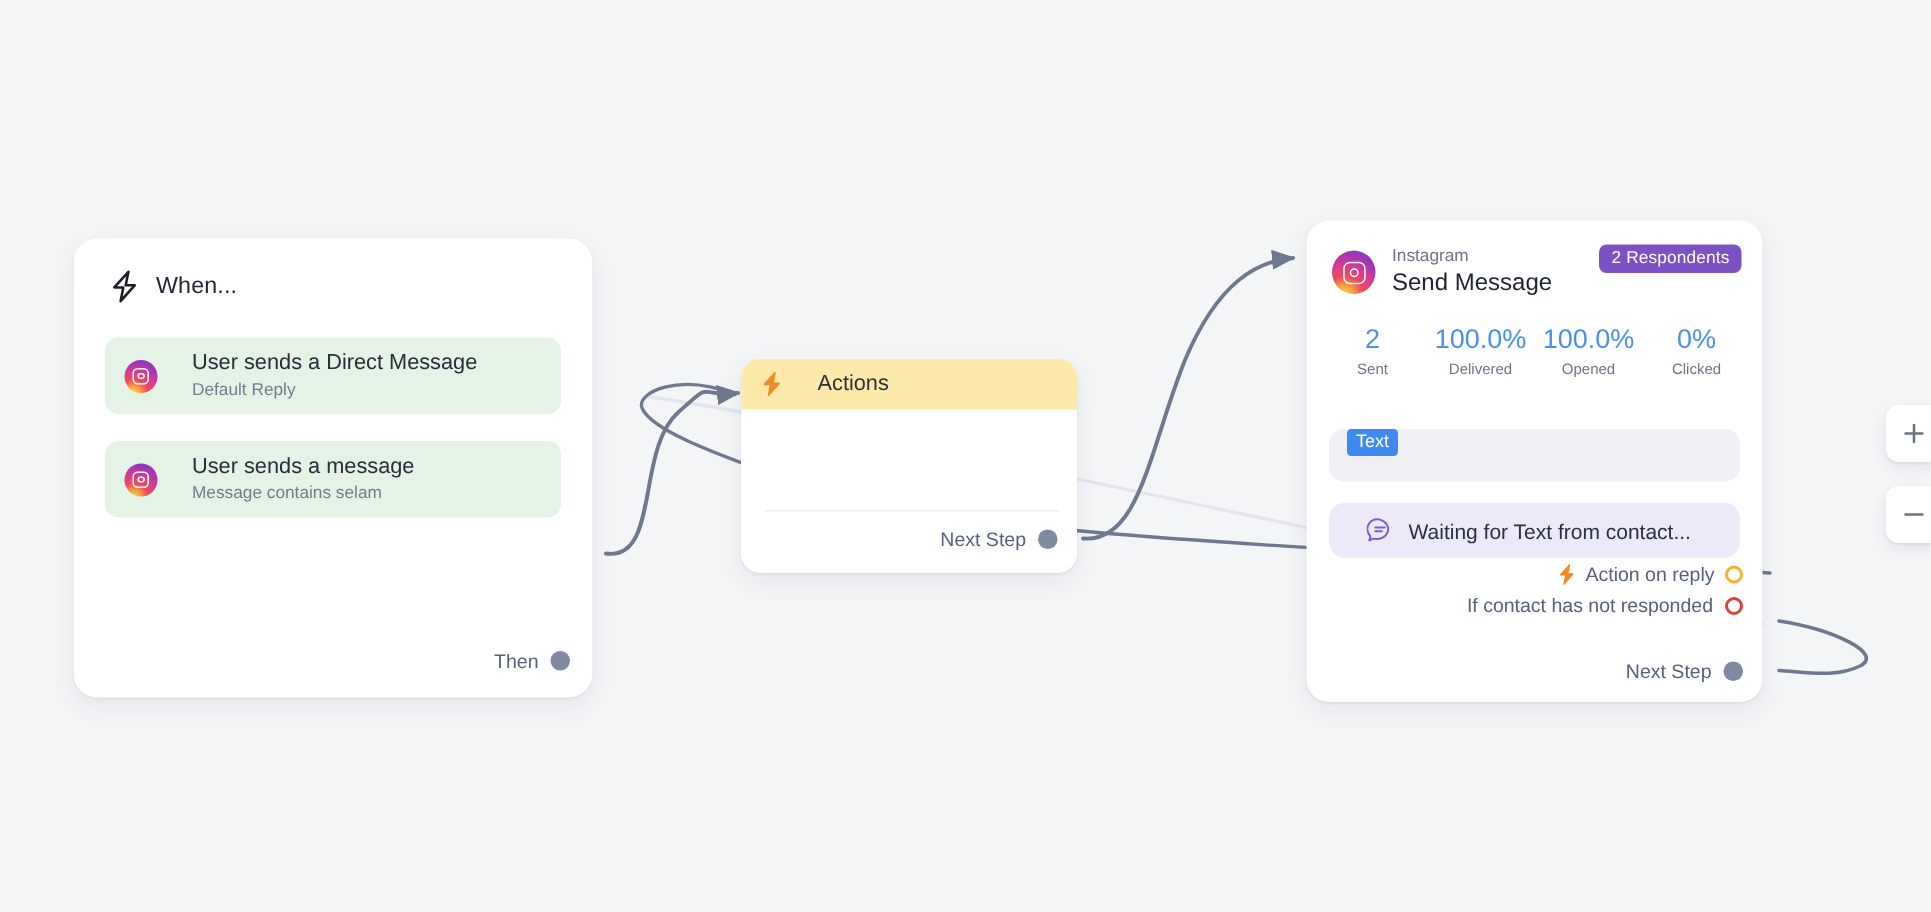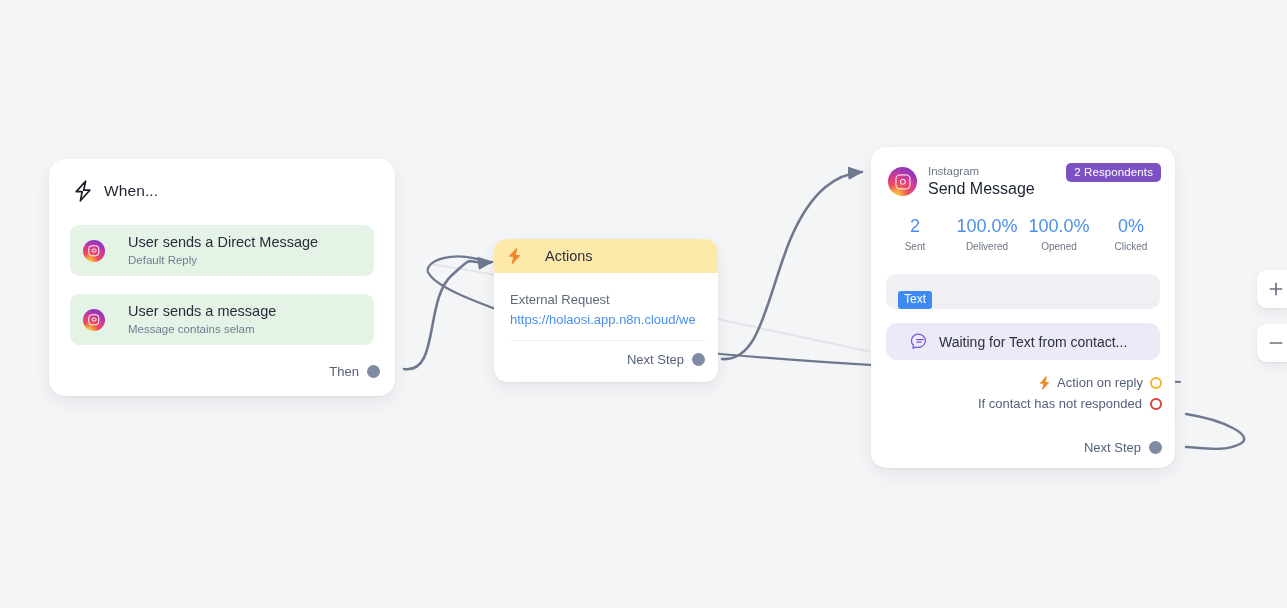--- a/index.html
+++ b/index.html
@@ -36,21 +36,21 @@
     background: #ffffff;
     border-radius: 14px;
     box-shadow: 0 1px 2px rgba(16,24,40,.05), 0 6px 18px rgba(16,24,40,.07);
   }
 
   
   #trigger-card {
     left: 49px;
     top: 159px;
     width: 346px;
-    height: 237px;
+    height: 306px;
     border-radius: 16px;
   }
   .trigger-head {
     display: flex;
     align-items: center;
     gap: 11px;
     padding: 17px 0 0 24px;
     height: 30px;
   }
   .trigger-head .ttl {
@@ -269,26 +269,26 @@
   .stat .k {
     font-size: 10px;
     color: #6d7585;
     line-height: 15px;
     display: block;
     margin-top: 2px;
     text-align: center;
   }
 
   #text-block {
-    margin: 20px 15px 0 15px;
+    margin: 32px 15px 0 15px;
     background: #eff0f3;
     border-radius: 10px;
     height: 35px;
     display: flex;
-    align-items: flex-end;
+    align-items: flex-start;
     padding: 0 12px;
   }
   #text-chip {
     background: #3d8bf2;
     color: #fff;
     font-size: 12px;
     border-radius: 3px;
     padding: 1px 6px 2px 6px;
     line-height: 15px;
   }
@@ -397,24 +397,20 @@
 
   <div class="card" id="actions-card">
 
     <div id="actions-header">
       <svg class="bolt-orange" viewBox="0 0 13 16" xmlns="http://www.w3.org/2000/svg">
         <path d="M8.6 0.6 L1.6 8.2 L5.8 8.2 L4.4 15.4 L11.4 7.6 L7.2 7.6 Z" fill="#f08a28" stroke="#f08a28" stroke-width="1.1" stroke-linejoin="round"></path>
       </svg>
       <span class="ttl">Actions</span>
     </div>
 
-    <div id="actions-body">
-      <span id="external-request-label">External Request</span>
-      <a id="external-request-url">https://holaosi.app.n8n.cloud/we</a>
-    </div>
 
     <div id="actions-divider"></div>
 
     <div id="actions-nextstep">
       <span class="port-label">Next Step</span>
       <span class="dot-solid"></span>
     </div>
   </div>
 
   <div class="card" id="message-card">

